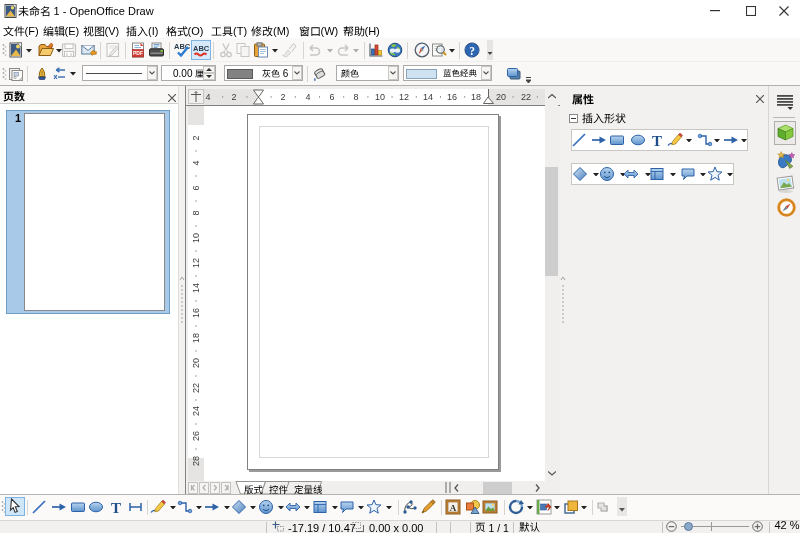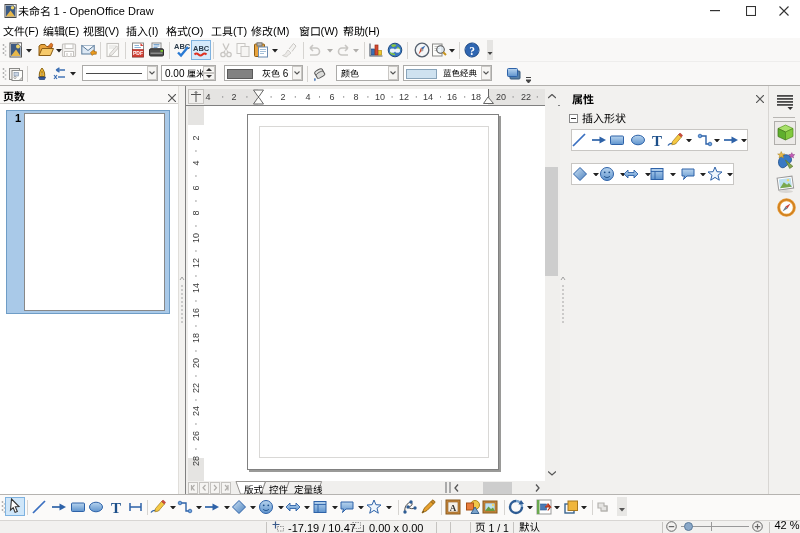--- a/index.html
+++ b/index.html
@@ -379,21 +379,21 @@
 <svg style="position:absolute;left:70px;top:72px" width="6" height="3.5" viewBox="0 0 6 3.5">
     <path d="M0 0 H6 L3 3.5 Z" fill="#222"></path>
   </svg>
 <div class="ab" style="left:82px;top:65px;width:76px;height:16px;background:#fff;border:1px solid #abaaa8"></div>
 <div class="ab" style="left:147px;top:66px;width:10px;height:14px;background:#f6f5f3;border:1px solid #c9c7c4"></div>
 <svg style="position:absolute;left:149px;top:71px" width="6" height="4" viewBox="0 0 6 4">
     <path d="M0.5 0.5 L3 3 L5.5 0.5" fill="none" stroke="#555" stroke-width="1.1"></path>
   </svg>
 <div class="ab" style="left:86px;top:72.5px;width:56px;height:1.5px;background:#4a4a4a"></div>
 <div class="ab" style="left:161px;top:65px;width:55px;height:16px;background:#fff;border:1px solid #abaaa8"></div>
-<div class="tx" style="left:165px;top:67px;font-size:10px">0.00 <svg width="18" height="7.74" style="overflow:visible;vertical-align:baseline;position:relative;top:-0.5px">
+<div class="tx" style="left:173px;top:67px;font-size:10px">0.00 <svg width="18" height="7.74" style="overflow:visible;vertical-align:baseline;position:relative;top:-0.5px">
       <g fill="#000" transform="translate(0,7.74) scale(0.009)">
         <use href="#g21" x="0"></use>
         <use href="#g22" x="1000"></use>
       </g>
     </svg></div>
 <div class="ab" style="left:203px;top:66px;width:12px;height:7px;background:#f6f5f3;border:1px solid #c9c7c4"></div>
 <div class="ab" style="left:203px;top:73px;width:12px;height:7px;background:#f6f5f3;border:1px solid #c9c7c4"></div>
 <svg style="position:absolute;left:206px;top:68px" width="6" height="3" viewBox="0 0 6 3">
     <path d="M0 3 L3 0 L6 3 Z" fill="#333"></path>
   </svg>

